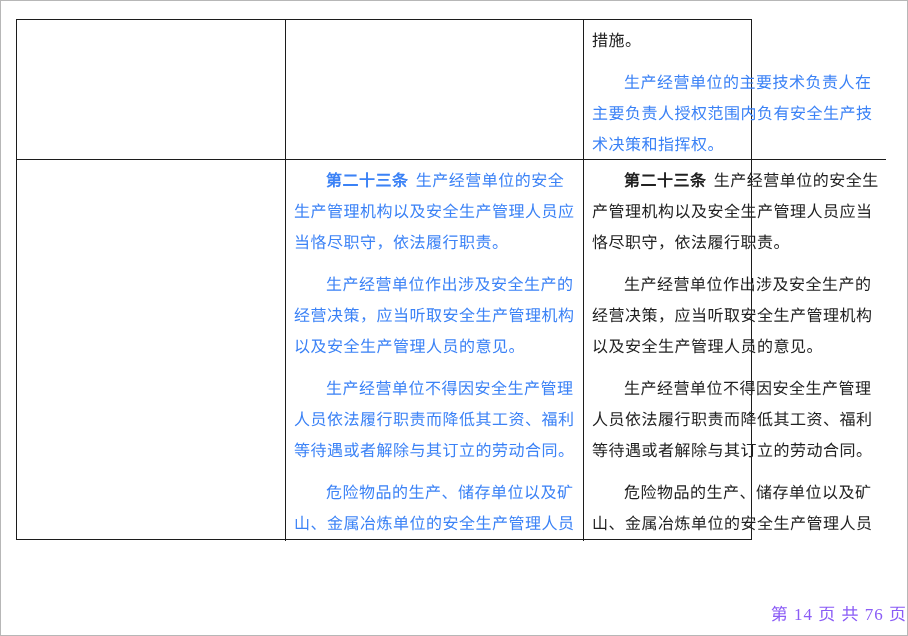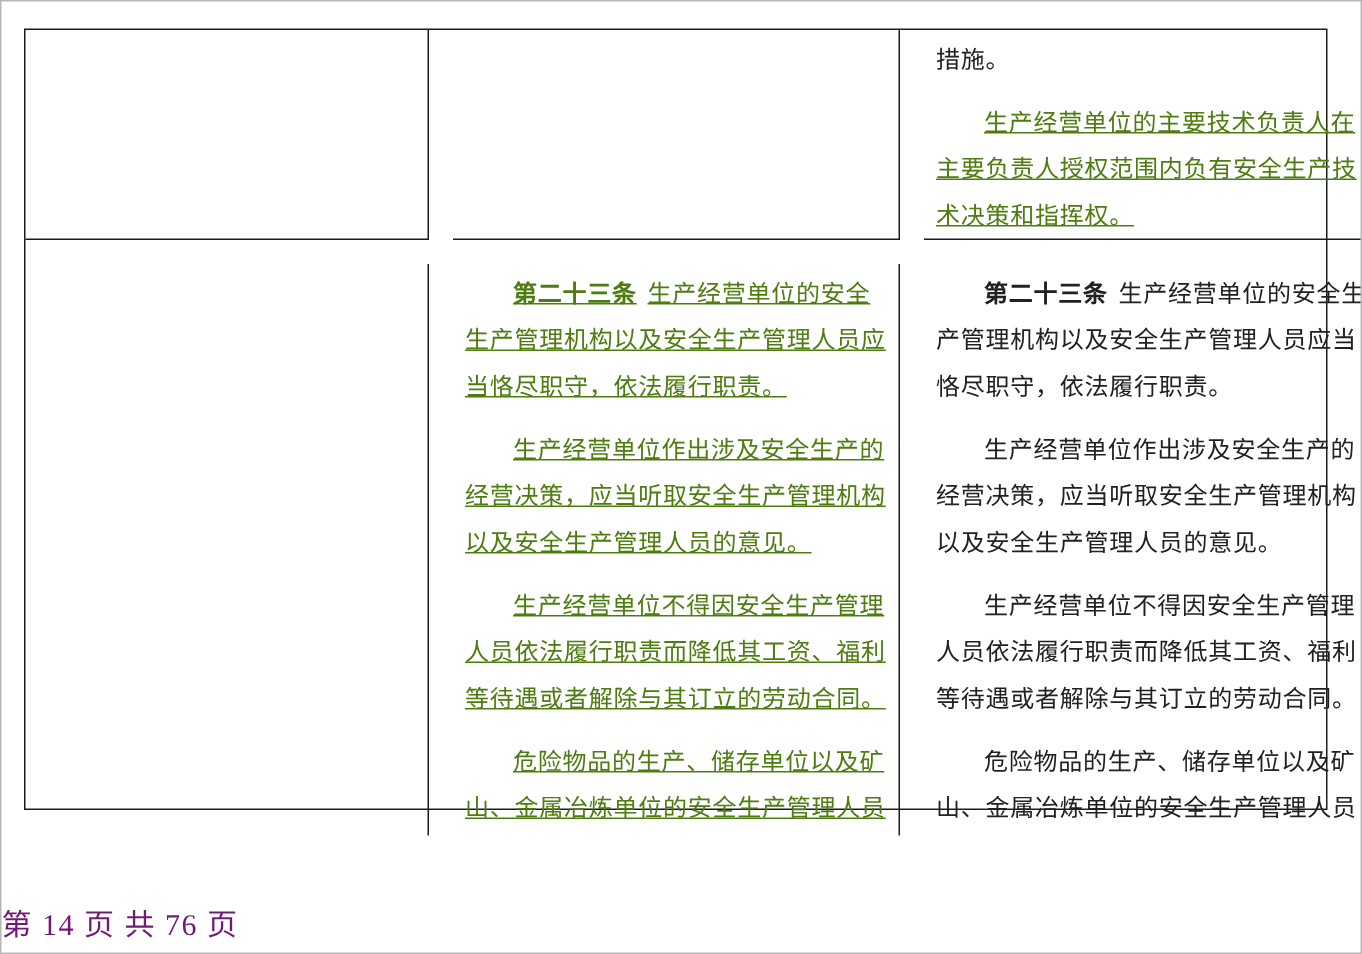--- a/index.html
+++ b/index.html
@@ -8,52 +8,51 @@
     width:908px;height:636px;
     background:#ffffff;
     border:1px solid #b7b7b7;
     box-sizing:border-box;
     overflow:hidden;
     font-family:"Liberation Serif", serif;
   }
   
   .doc-table{
     position:absolute;left:15px;top:18px;
-    width:869px;height:521px;
+    width:736px;height:521px;
     display:grid;
     grid-template-columns:269px 298px 302px;
     grid-template-rows:140px 381px;
     border:1.5px solid #1c1c1c;
     box-sizing:border-box;
-    gap:16px;
   }
   .cell{
     box-sizing:border-box;
     overflow:hidden;
   }
   .b-right{border-right:1.5px solid #1c1c1c;}
   .b-bottom{border-bottom:1.5px solid #1c1c1c;}
   .cellpad{padding:5px 4px 0 8px;}
   .cell p{
     margin:0 0 11px 0;
     font-size:16px;
     line-height:31px;
     text-indent:2em;
     letter-spacing:0.5px;
   }
   .cell p.continued{text-indent:0;}
   .black-text{color:#212121;}
-  .red-text{color:#4d7c0f;text-decoration:underline;}
+  .red-text{color:#3b82f6;}
   .article-no{font-weight:bold;margin-right:0.45em;margin-top:42px;}
   
   .footer{
     position:absolute;left:0;top:599px;width:100%;
-    text-align:left;
-    font-size:20px;
-    color:#701a75;
+    text-align:right;
+    font-size:17px;
+    color:#8b5cf6;
     letter-spacing:1px;
   }
 </style>
 </head>
 <body>
 
 <div class="page">
 
   <div class="doc-table">
 

